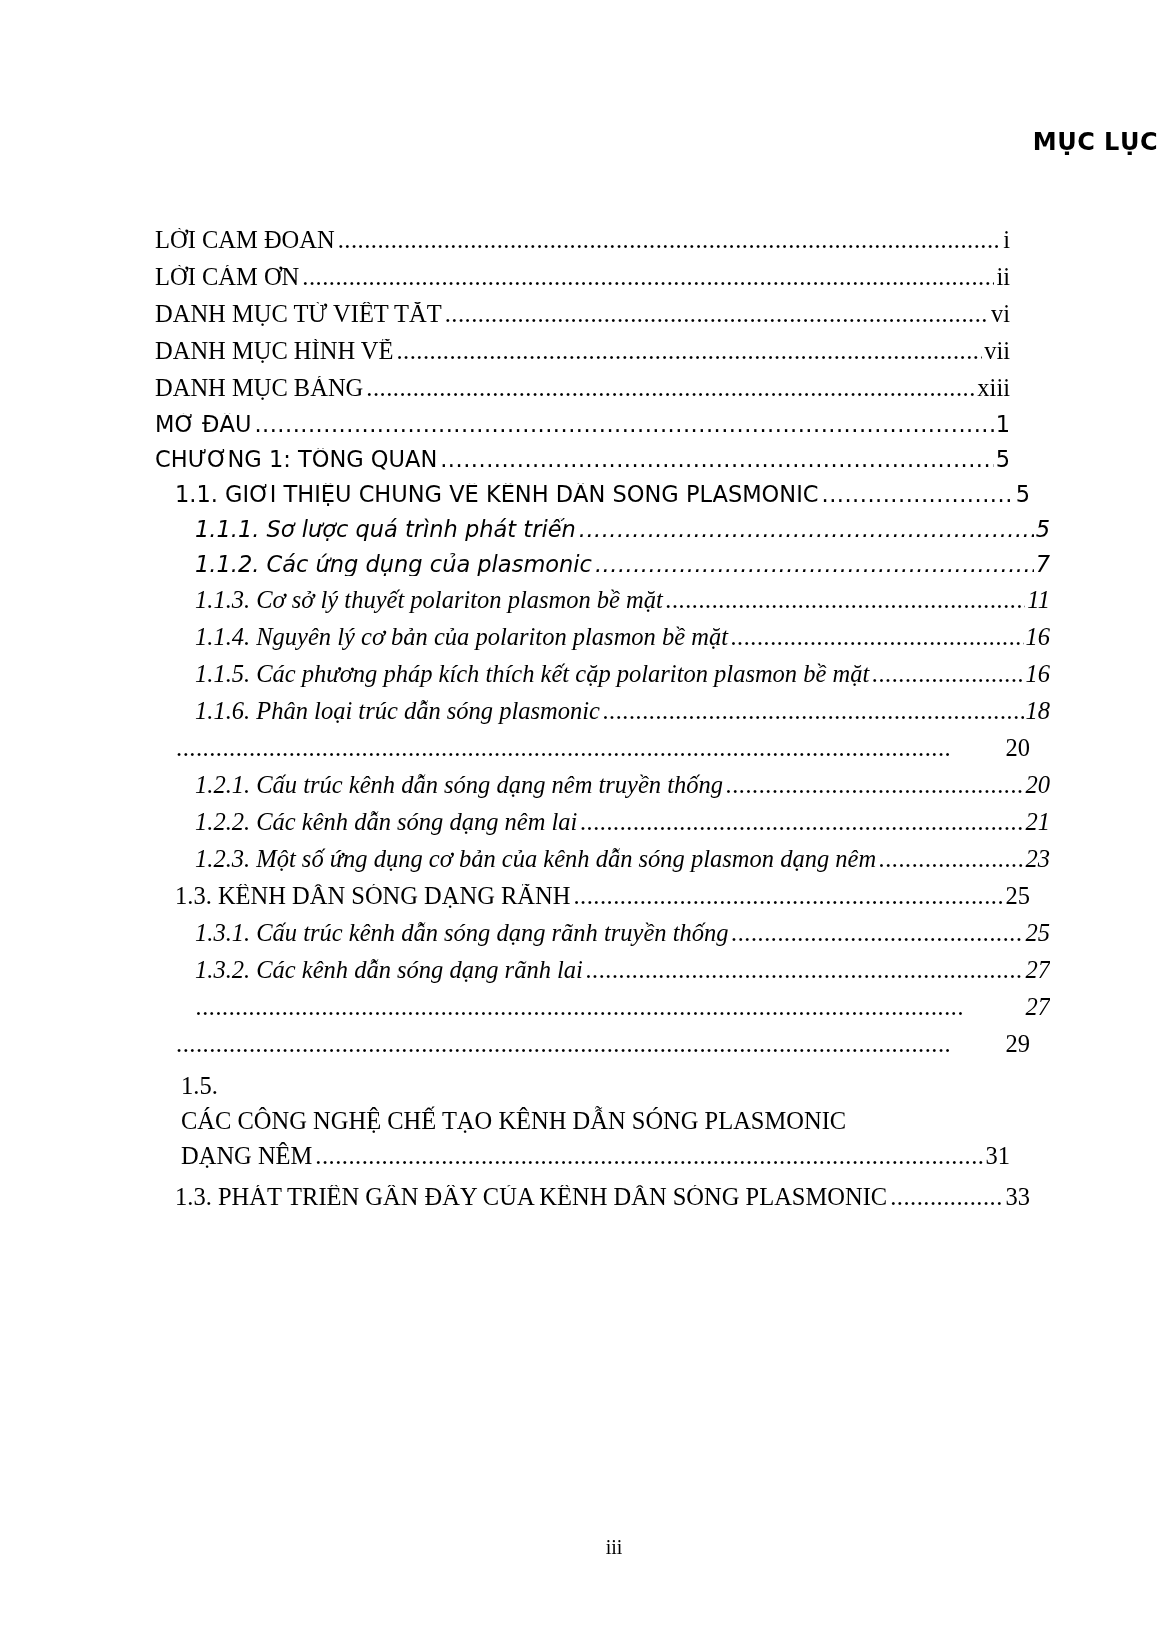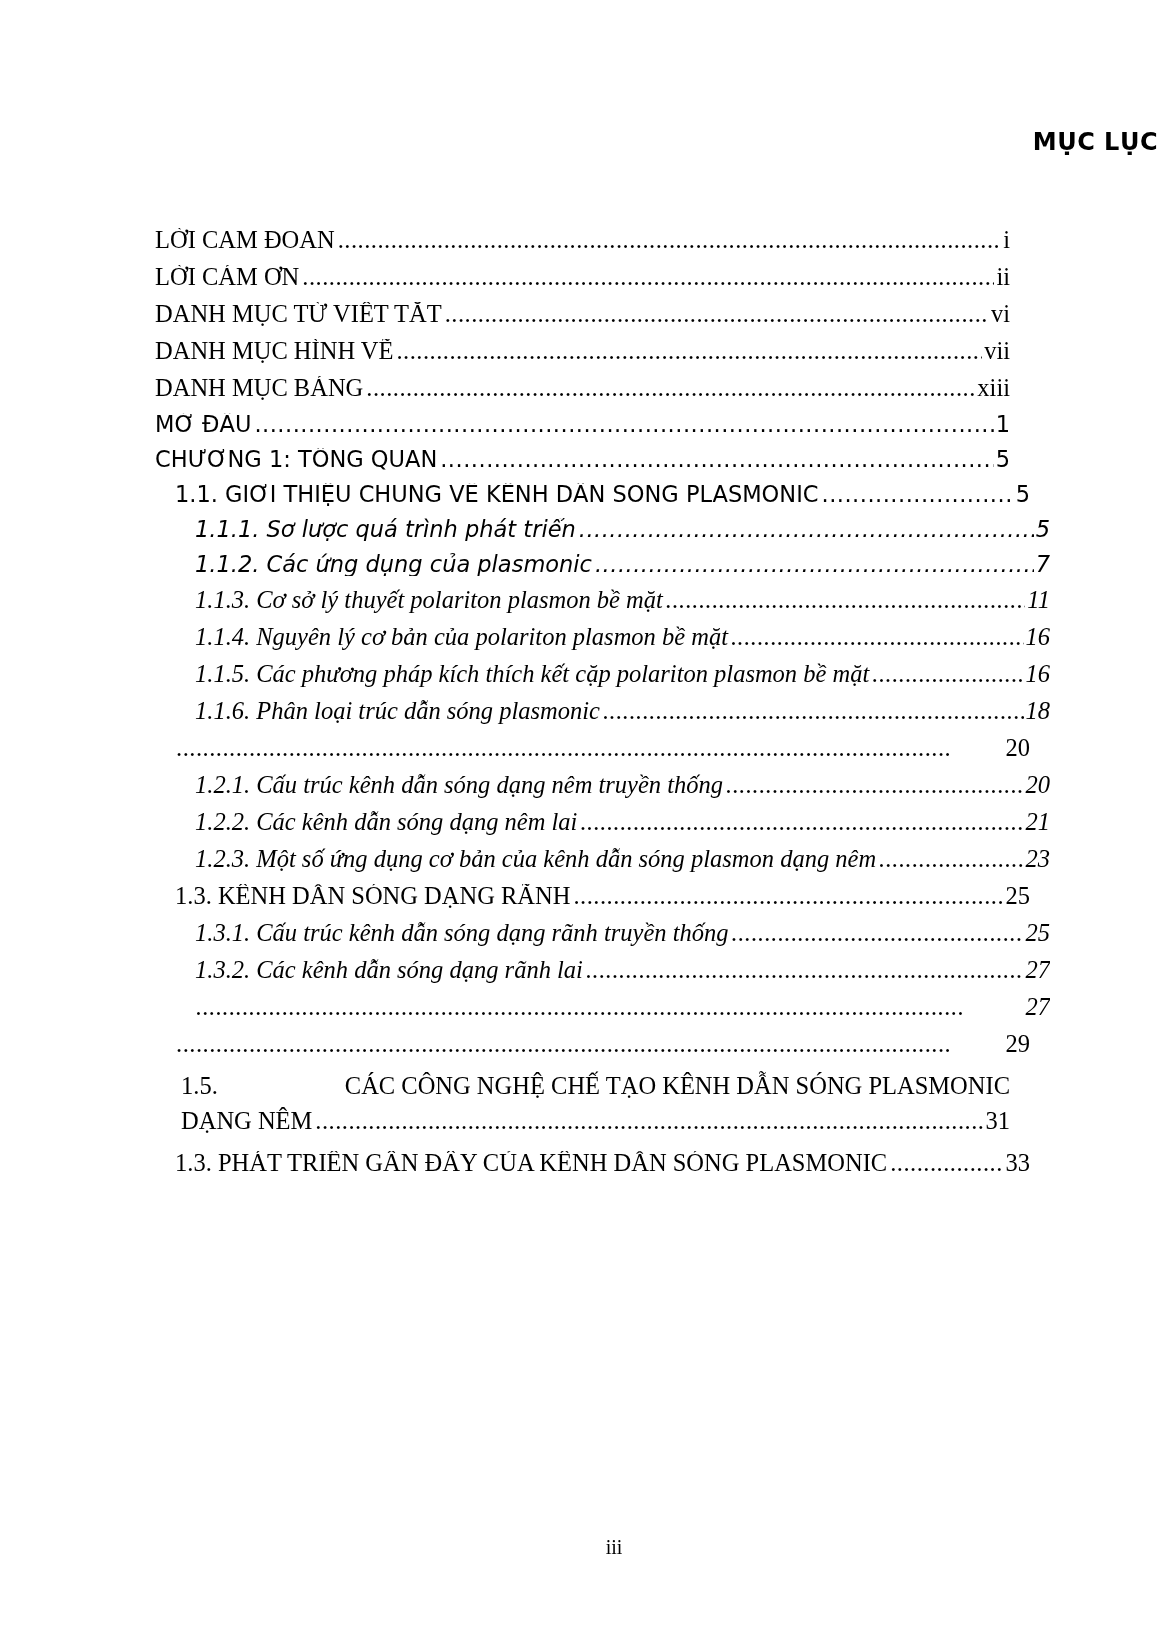--- a/index.html
+++ b/index.html
@@ -81,20 +81,21 @@
     font-size: 24.5px;
     line-height: 1.42;
     margin-left: 26px;
     width: 829px;
     margin-bottom: 12px;
   }
   .entry-wrap .line1 {
     display: flex;
     justify-content: space-between;
     width: 100%;
+    flex-direction: column;
   }
   .entry-wrap .line1 span { display: inline-block; }
   .entry-wrap .line2 {
     display: flex;
     align-items: baseline;
     width: 100%;
     white-space: nowrap;
     overflow: hidden;
   }
   .entry-wrap .line2 .label { flex: 0 0 auto; padding-right: 3px;}

